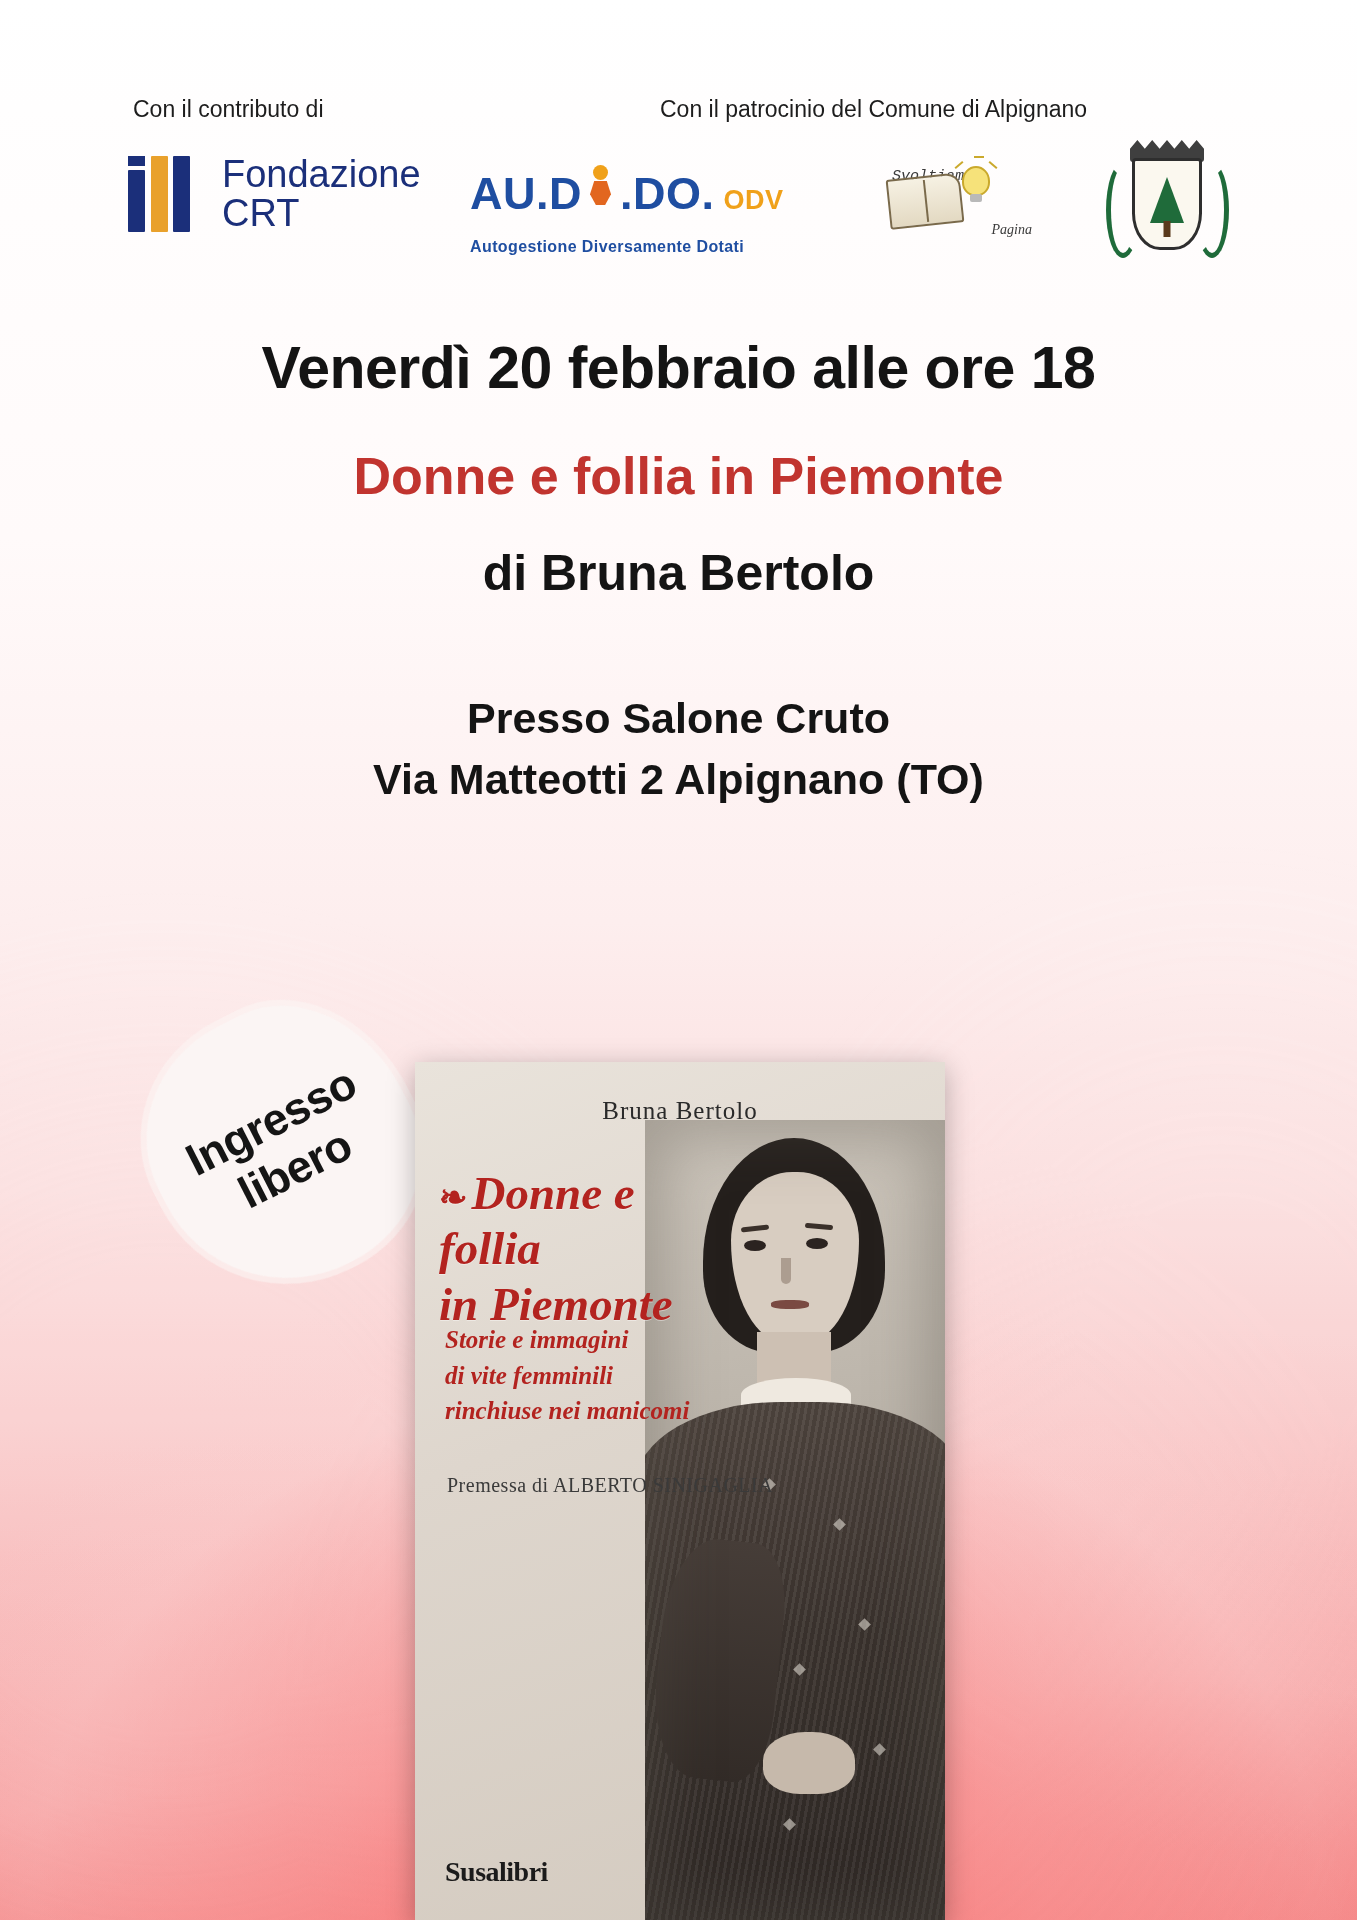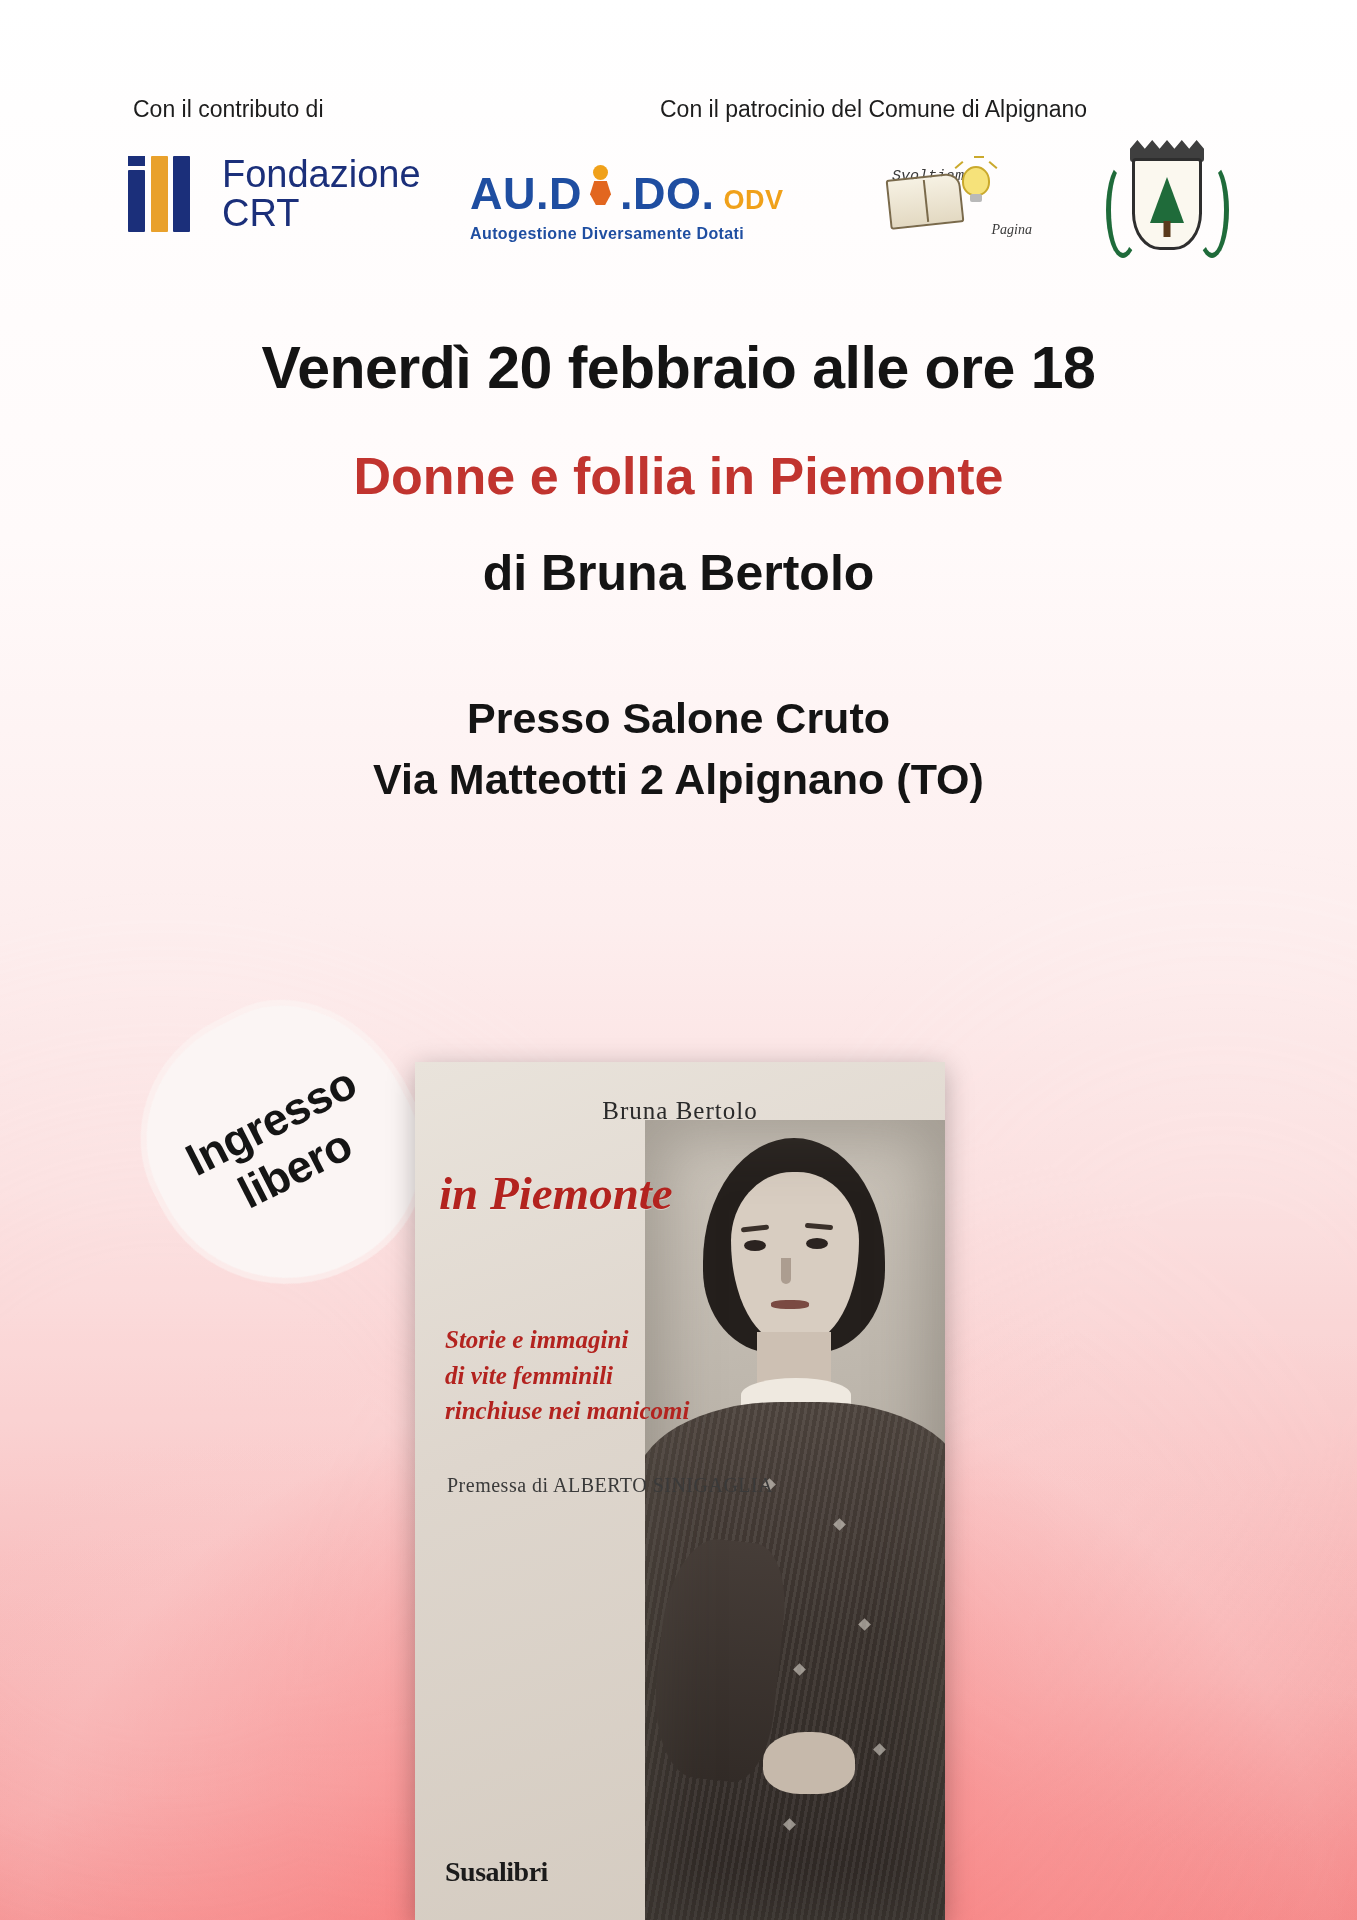--- a/index.html
+++ b/index.html
@@ -111,21 +111,21 @@
     background: #e2661f;
     clip-path: polygon(20% 0, 80% 0, 100% 55%, 72% 100%, 28% 100%, 0 55%);
   }
   .audido-odv {
     font-size: 27px;
     font-weight: bold;
     color: #f0a11a;
     margin-left: 9px;
   }
   .audido-sub {
-    margin-top: 5px;
+    margin-top: 18px;
     font-size: 16px;
     font-weight: bold;
     color: #1f4ea1;
     letter-spacing: .4px;
     font-family: "Liberation Sans", sans-serif;
   }
 
   
   .svolt-logo {
     position: absolute;
@@ -543,20 +543,23 @@
       <span class="ph-dot" style="left:230px; top:625px;"></span>
       <span class="ph-dot" style="left:140px; top:700px;"></span>
       <span class="ph-arm"></span>
       <span class="ph-hand"></span>
       <span class="ph-vignette"></span>
     </div>
 
     <div class="bc-author">Bruna Bertolo</div>
 
     <div class="bc-title">
+      <div>
+        <span class="ornament">❧</span><span>Donne e follia</span>
+      </div>
       <div>in Piemonte</div>
     </div>
 
     <div class="bc-sub">
       <div>Storie e immagini</div>
       <div>di vite femminili</div>
       <div>rinchiuse nei manicomi</div>
     </div>
 
     <div class="bc-premessa">Premessa di ALBERTO SINIGAGLIA</div>

